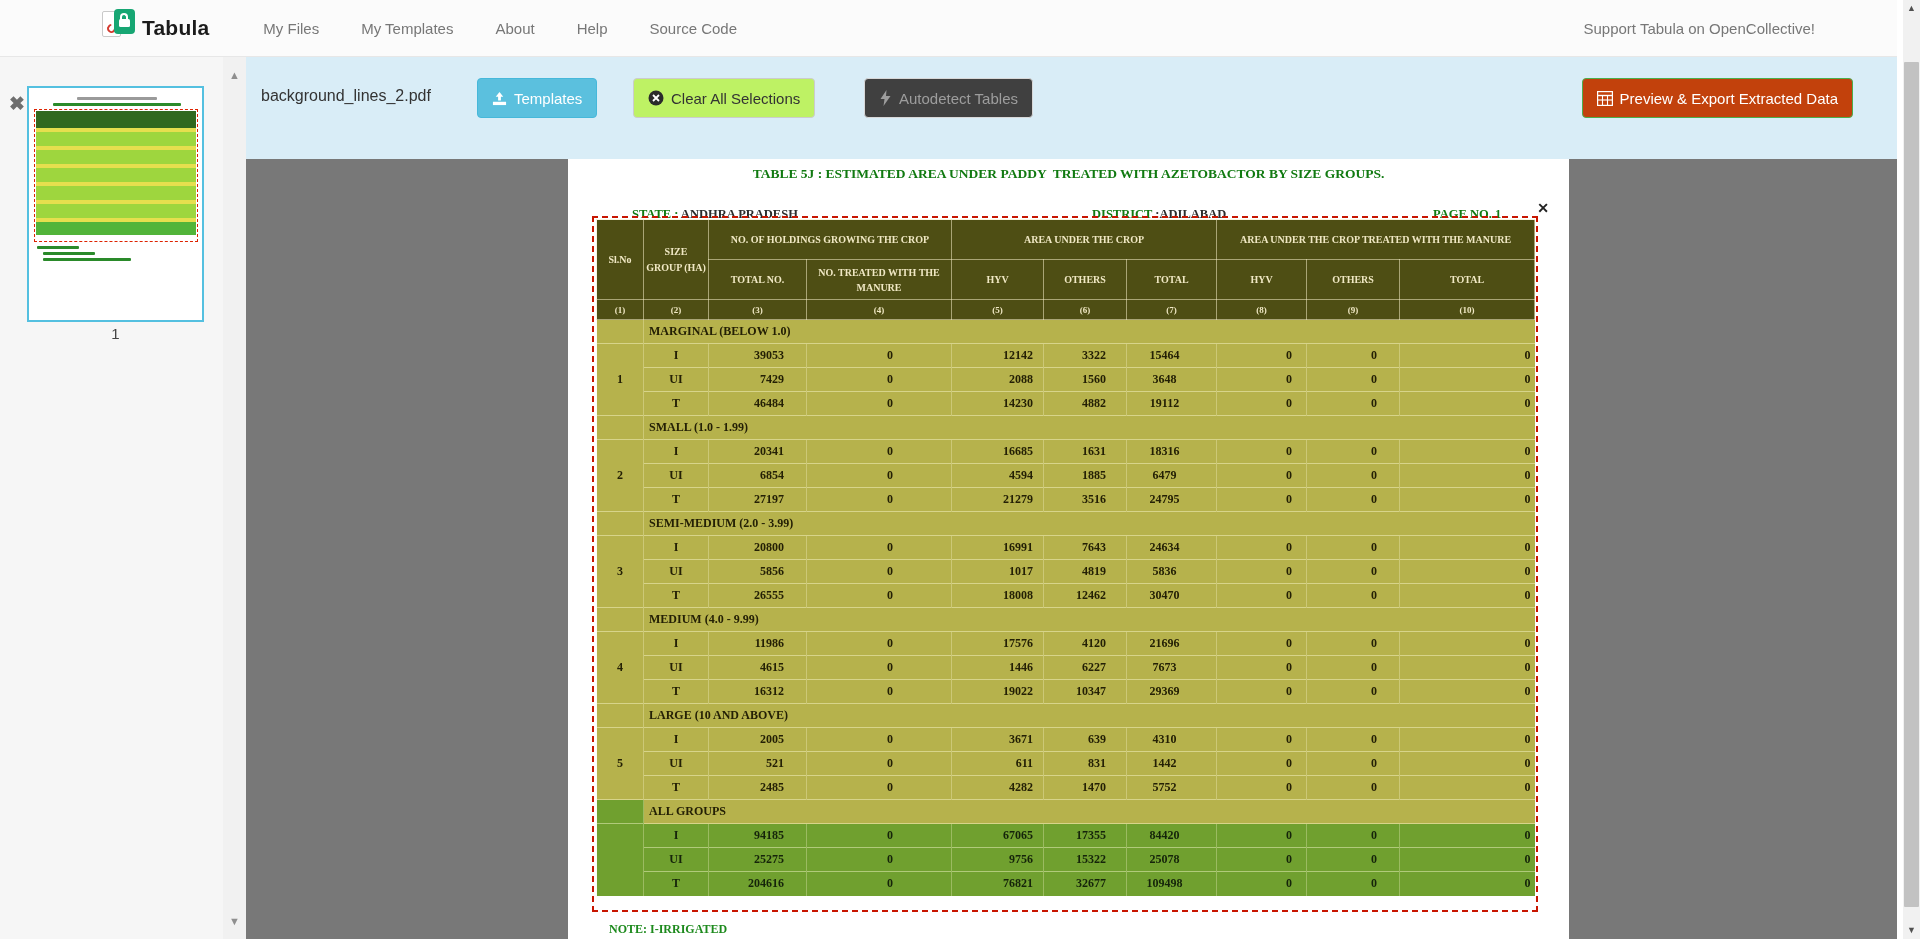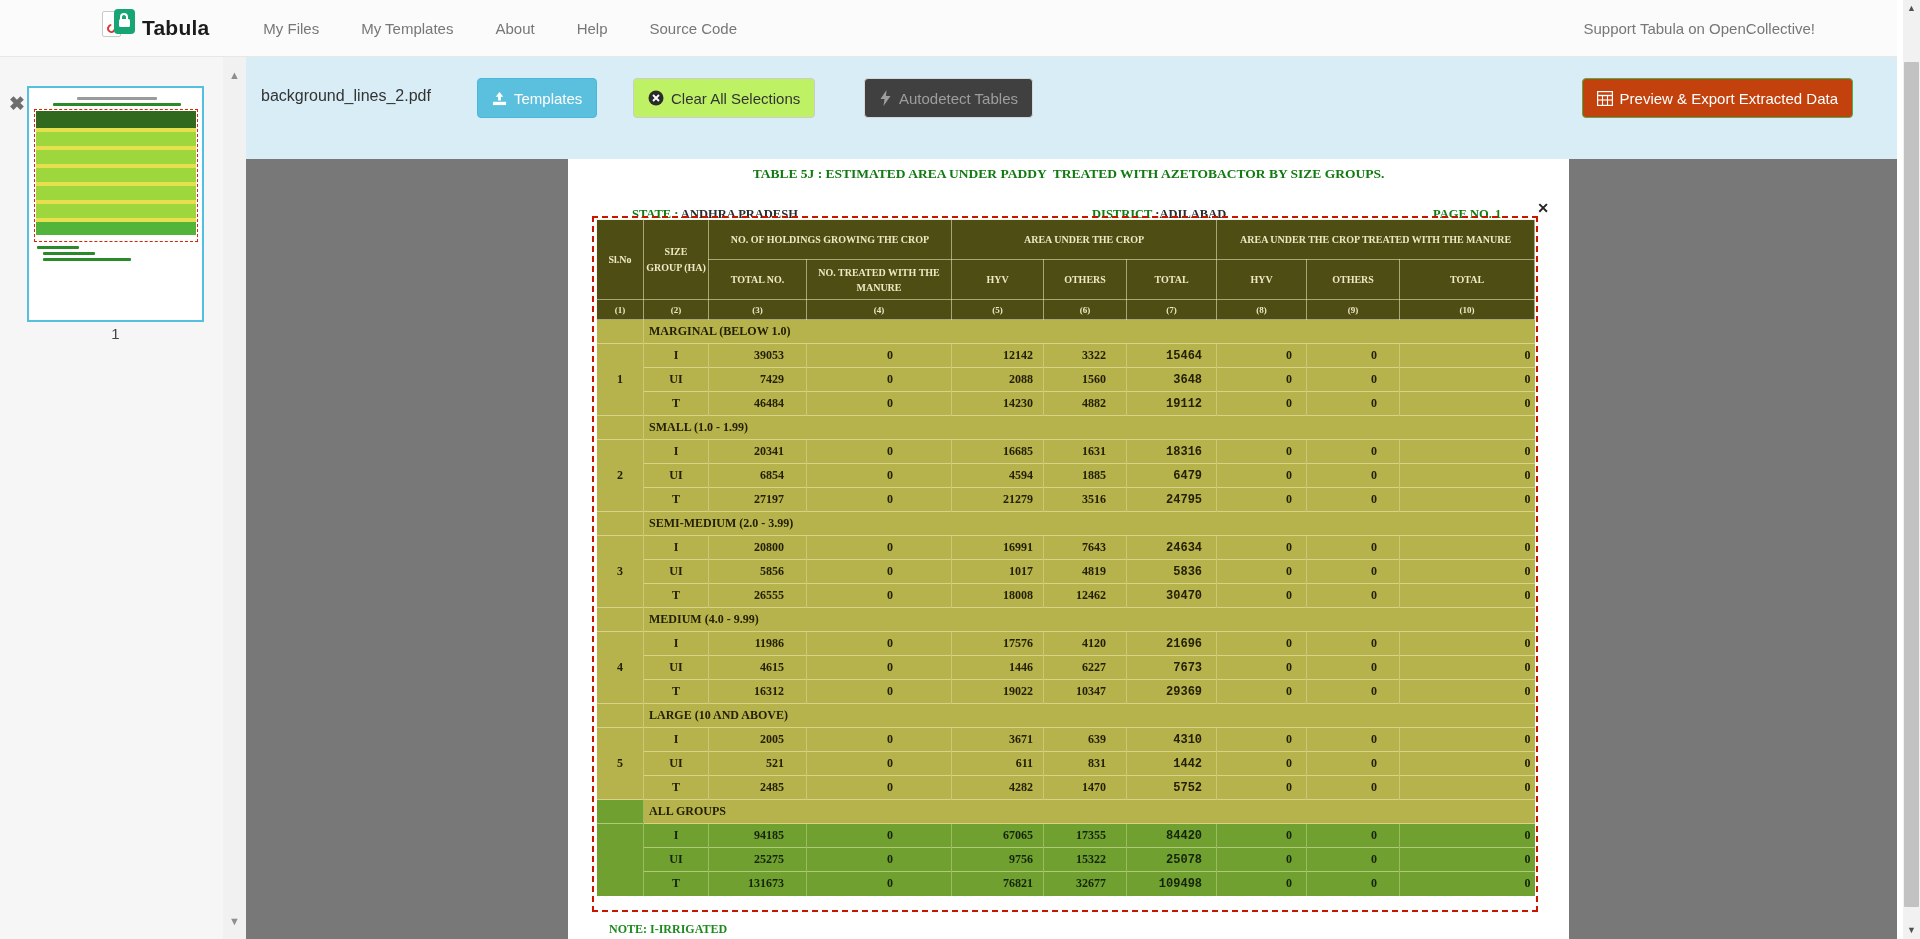--- a/index.html
+++ b/index.html
@@ -90,21 +90,21 @@
   td.band { background:#e9a93e; color:#5c4a05; text-align:left; padding-left:5px; font-size:12px; height:26px; }
   td.slno-band { background:#b6b24c; height:26px; }
   td.slno { background:#b6b24c; text-align:center; color:#2e2a06; }
   tr.green td { background:#70a02f; color:#15240a; }
   td.slno-band.green, td.slno.green { background:#70a02f; }
   td.c0 { text-align:center; }
   td.c1 { text-align:right; padding-right:22px; }
   td.c2 { text-align:right; padding-right:58px; }
   td.c3 { text-align:right; padding-right:10px;margin-top:24px; }
   td.c4 { text-align:right; padding-right:20px; }
-  td.c5 { text-align:right; padding-right:14px;font-family:Liberation Mono, monospace; }
+  td.c5 { text-align:center; padding-right:14px; }
   td.c6 { text-align:right; padding-right:14px; }
   td.c7 { text-align:right; padding-right:22px; }
   td.c8 { text-align:right; padding-right:4px; }
 
   .selection { position:absolute; left:24px; top:57px; width:946px; height:696px;
                border:2px dashed #c81500; z-index:5; cursor:move; }
 
   .doc-note { position:absolute; font-size:12px; color:#1d8a1d; }
 
   
@@ -494,21 +494,21 @@
                     <td class="c2">0</td>
                     <td class="c3">9756</td>
                     <td class="c4">15322</td>
                     <td class="c5">25078</td>
                     <td class="c6">0</td>
                     <td class="c7">0</td>
                     <td class="c8">0</td>
                   </tr>
                   <tr class="green">
                     <td class="c0">T</td>
-                    <td class="c1">131673</td>
+                    <td class="c1">204616</td>
                     <td class="c2">0</td>
                     <td class="c3">76821</td>
                     <td class="c4">32677</td>
                     <td class="c5">109498</td>
                     <td class="c6">0</td>
                     <td class="c7">0</td>
                     <td class="c8">0</td>
                   </tr>
                 </tbody>
             </table>

